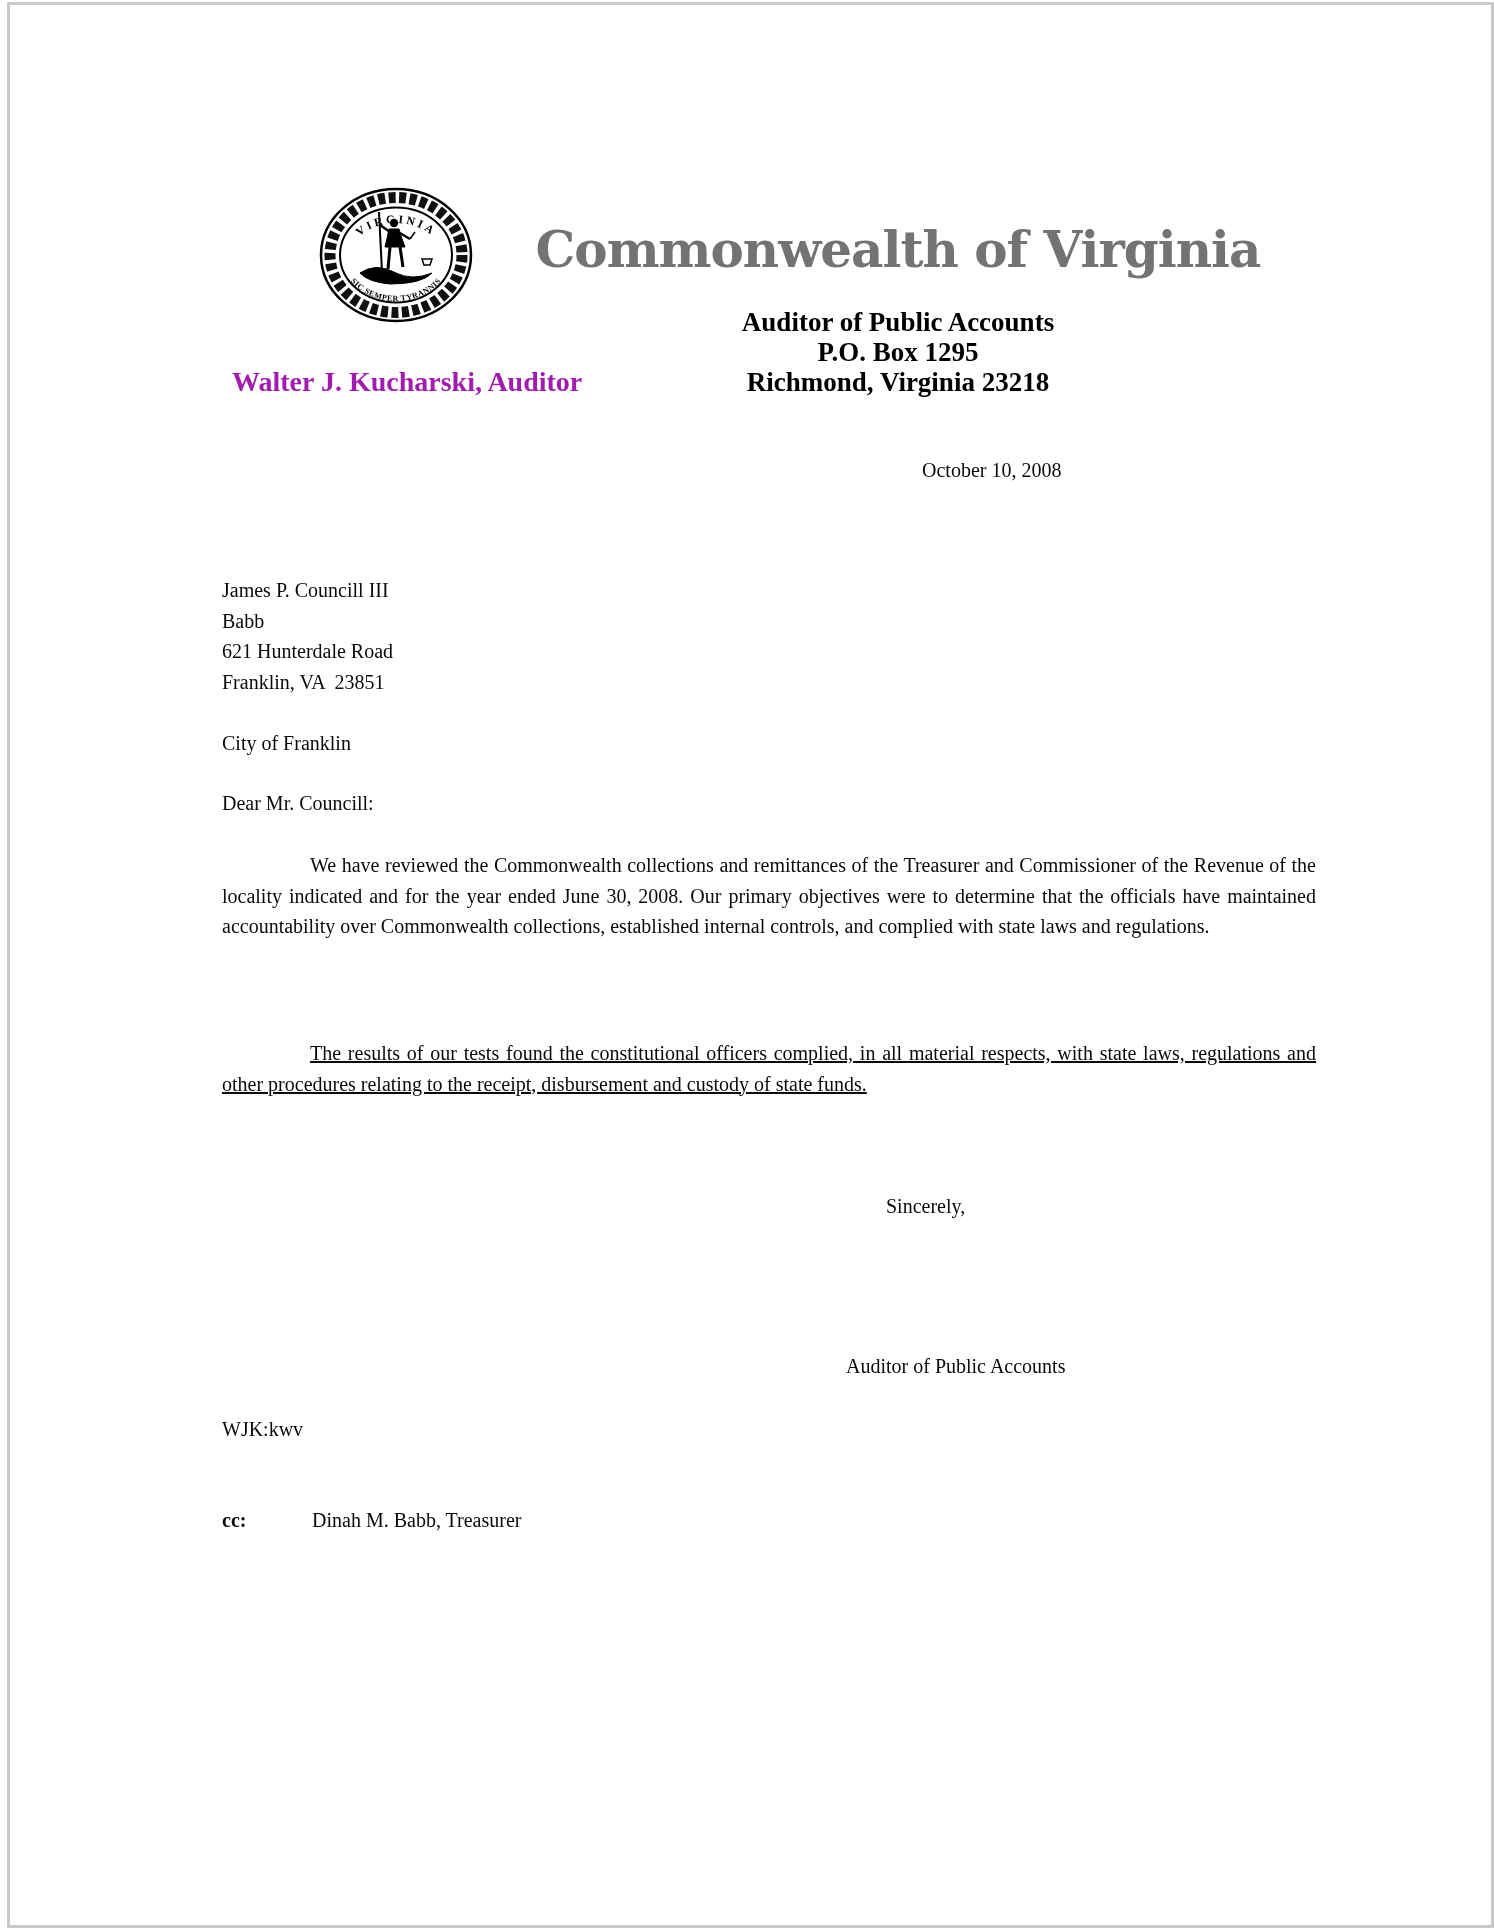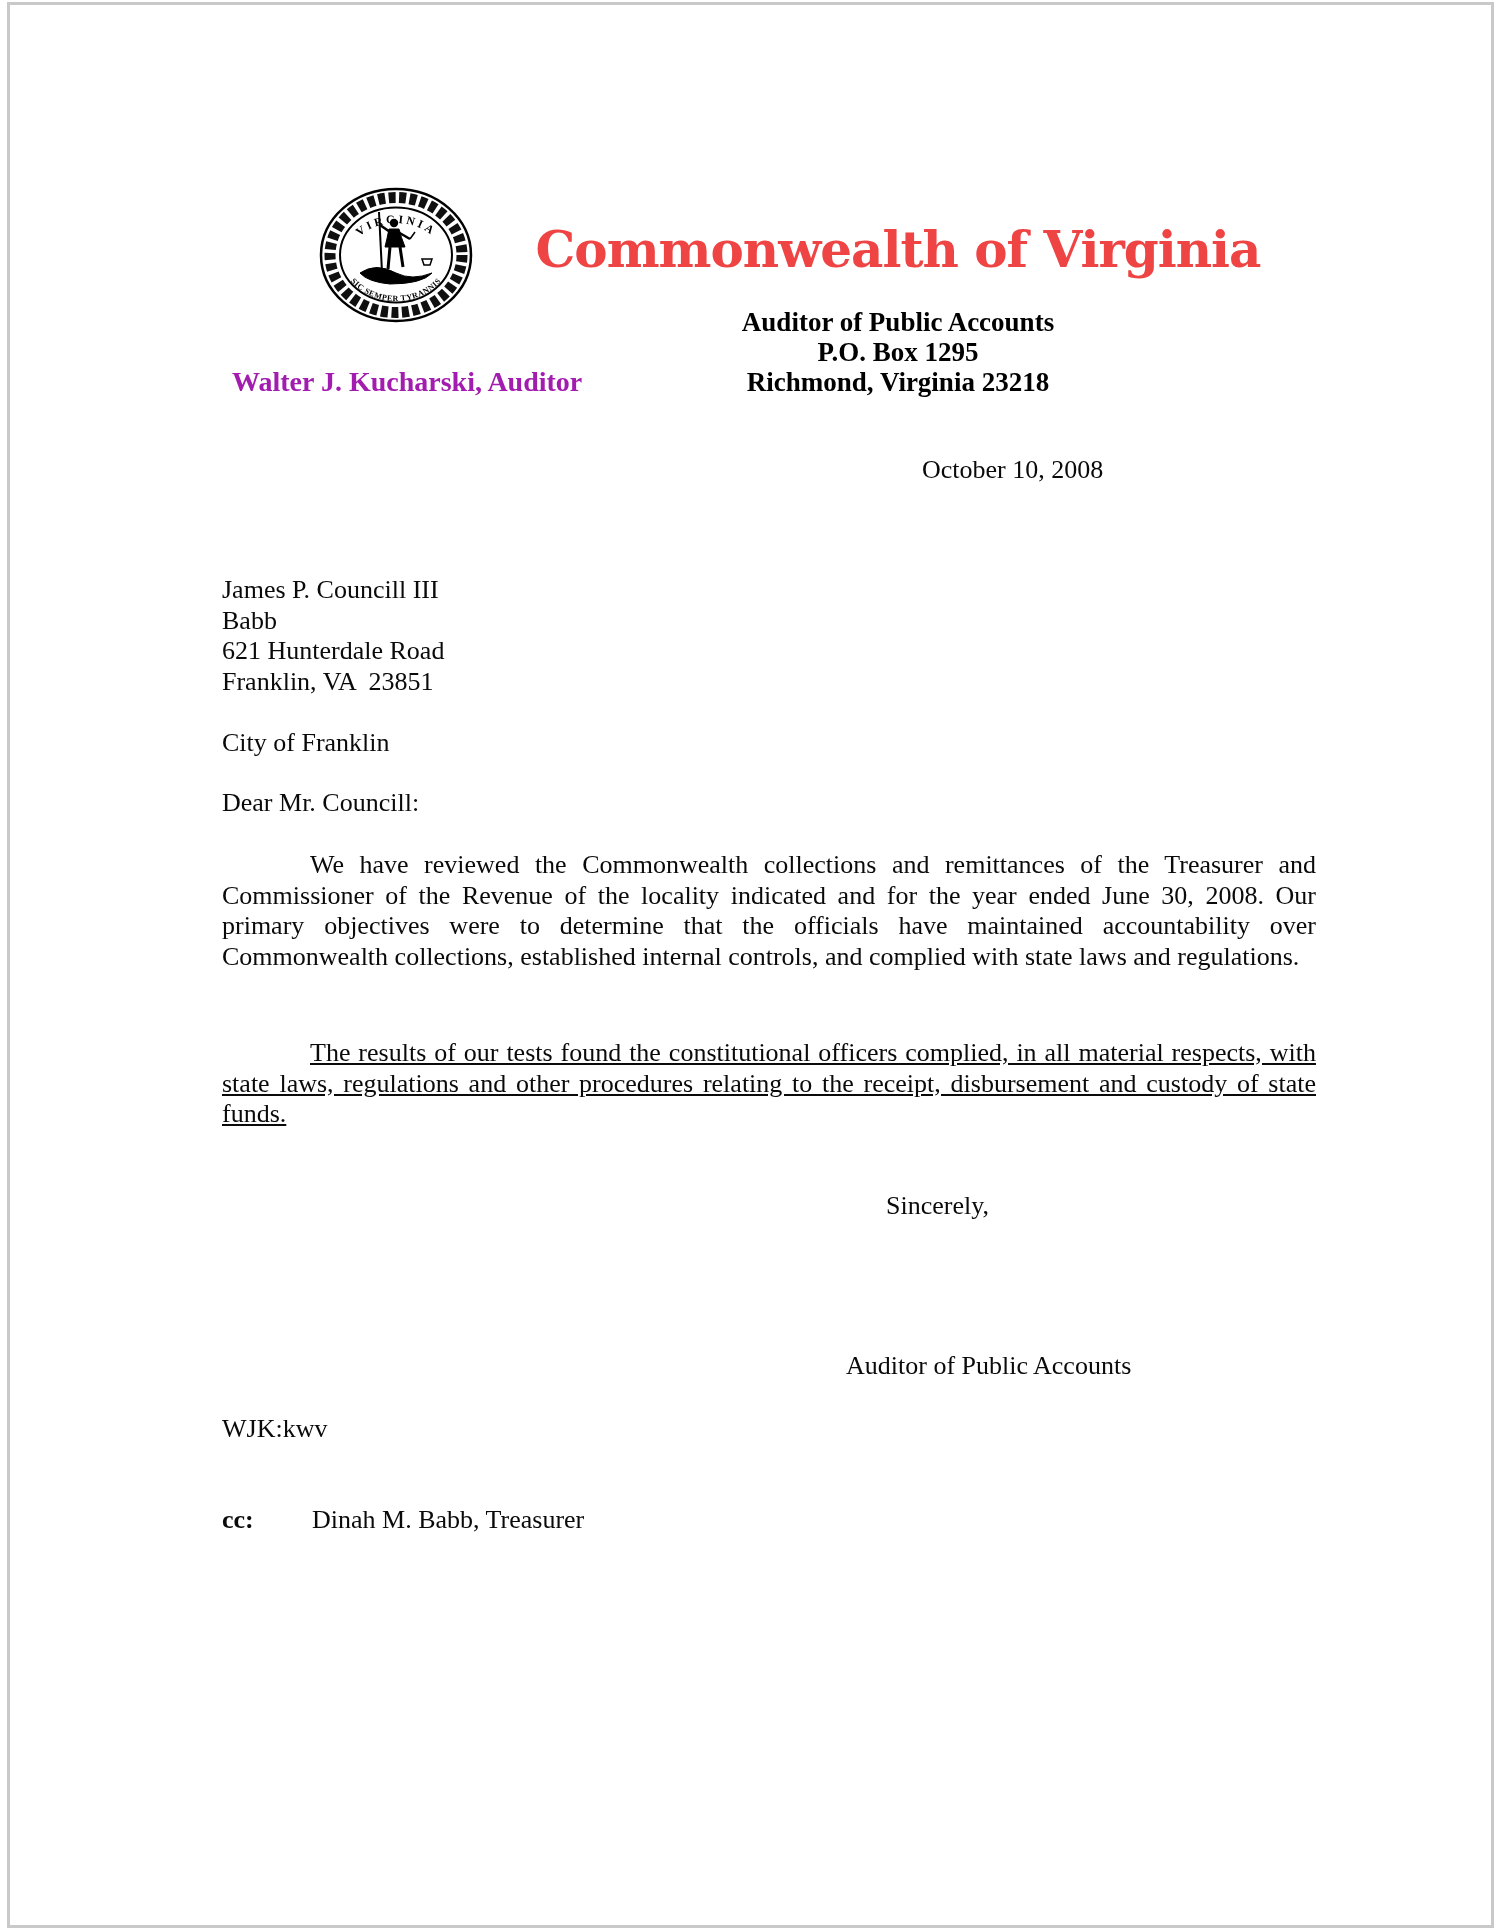--- a/index.html
+++ b/index.html
@@ -29,21 +29,21 @@
     left: 318px; top: 187px; width: 156px; height: 136px;
   }
   .lh-title {
     left: 898px; top: 220px;
     transform: translateX(-50%);
     white-space: nowrap;
     font-family: "DejaVu Serif", serif;
     font-weight: 700;
     font-size: 50px;
     letter-spacing: -1px;
-    color: #ef4444;
+    color: #737373;
   }
   .lh-agency {
     left: 898px; top: 307px;
     transform: translateX(-50%);
     text-align: center;
     font-weight: 700;
     font-size: 27px;
     line-height: 30px;
     white-space: nowrap;
     color: #000;
@@ -52,21 +52,21 @@
     left: 232px; top: 367px;
     font-weight: 700;
     font-size: 28px;
     line-height: 30px;
     white-space: nowrap;
     color: #a21caf;
   }
 
   
   .bodytext {
-    font-size: 26px;
+    font-size: 20px;
     line-height: 30.5px;
   }
   .l-date      { left: 922px; top: 455px; white-space: nowrap; }
   .addr-block  { left: 222px; top: 575px; }
   .pre         { white-space: pre-wrap; }
   .l-locality  { left: 222px; top: 728px; white-space: nowrap; }
   .l-salute    { left: 222px; top: 788px; white-space: nowrap; }
   .para {
     left: 222px; width: 1094px;
     text-align: justify;

